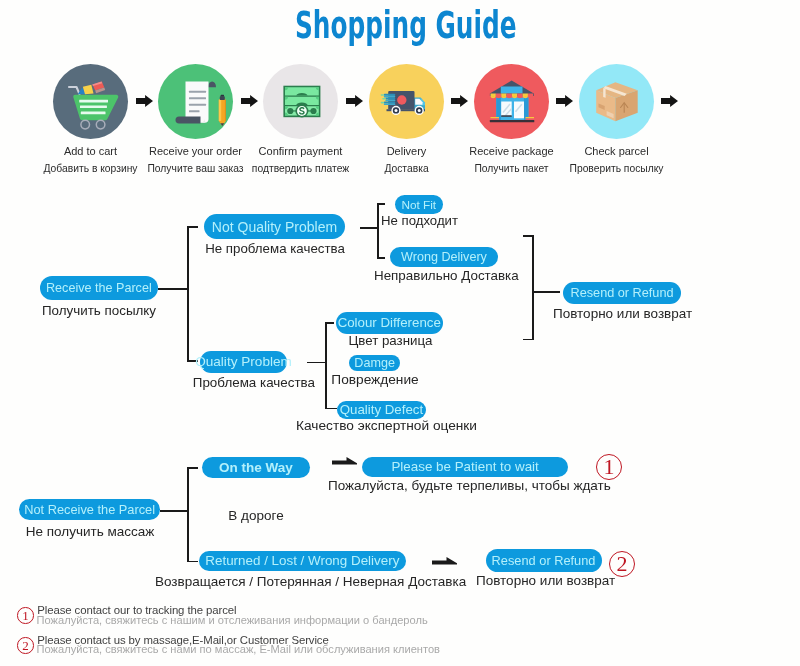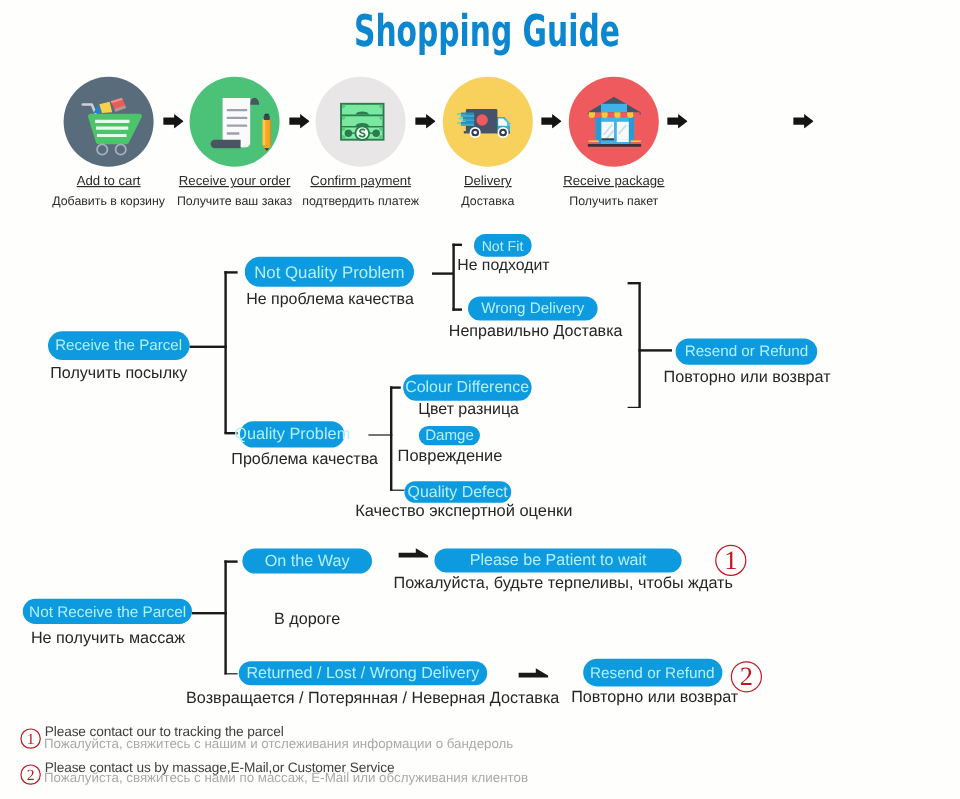--- a/index.html
+++ b/index.html
@@ -13,21 +13,21 @@
   #title{left:6px;top:8px;width:800px;text-align:center;color:#0d86d0;
          font-family:"DejaVu Sans Condensed","DejaVu Sans",sans-serif;
          font-weight:bold;font-size:36.5px;line-height:36.5px;}
   #title span{display:inline-block;transform:scaleX(0.755);transform-origin:center;}
 
   
   .step{position:absolute;top:64px;}
   .circ{width:75px;height:75px;border-radius:50%;position:relative;overflow:hidden;}
   .circ svg{position:absolute;left:0;top:0;}
   .lbl-en{position:absolute;top:81px;left:50%;transform:translateX(-50%);
-          font-size:11px;color:#2b2b2b;white-space:nowrap;text-decoration:underline;}
+          font-size:11px;color:#2b2b2b;white-space:nowrap;}
   .lbl-ru{position:absolute;top:99px;left:50%;transform:translateX(-50%);
           font-size:10.3px;color:#2b2b2b;white-space:nowrap;}
   .arrow-step{position:absolute;top:95.4px;}
 
   
   .pill{position:absolute;background:#0d9ade;color:#b3f0fb;border-radius:999px;
         display:flex;align-items:center;justify-content:center;white-space:nowrap;
         font-family:"Liberation Sans",sans-serif;}
   .sub{position:absolute;color:#262626;white-space:nowrap;
        font-family:"Liberation Sans",sans-serif;}
@@ -195,20 +195,41 @@
         <rect x="16.5" y="54.5" width="8.5" height="1.5" fill="#ef5a5e"></rect>
         <rect x="51.5" y="53" width="8.5" height="1.5" fill="#f7c93e"></rect>
         <rect x="51.5" y="54.5" width="8.5" height="1.5" fill="#ef5a5e"></rect>
         <rect x="15.8" y="56" width="44.5" height="2.3" rx="0.6" fill="#3a3038"></rect>
       </svg>
     </div>
     <div class="lbl-en">Receive package</div>
     <div class="lbl-ru">Получить пакет</div>
   </div>
 
+  <div class="step" style="left:579px;">
+    <div class="circ" style="background: rgb(147, 232, 247);">
+      <svg width="75" height="75" viewBox="0 0 75 75">
+        <path d="M36.4 18.2 L58.7 26.2 L36.4 34.0 L17.2 26.2 Z" fill="#e5b683"></path>
+        <path d="M17.2 26.2 L36.4 34.0 V57.3 L17.2 48.8 Z" fill="#eaba88"></path>
+        <path d="M58.7 26.2 L36.4 34.0 V57.3 L58.7 48.8 Z" fill="#d9a571"></path>
+        <path d="M26.4 22.0 L47.8 29.7 L45.6 31.9 L24.2 24.2 Z" fill="#f6e6d2"></path>
+        <path d="M24.2 24.2 L26.6 25.1 V33.8 L24.2 32.9 Z" fill="#f6e6d2"></path>
+        <g stroke="#b98553" stroke-width="1.1" fill="none" stroke-linecap="round">
+          <path d="M45.2 48.2 V39.5"></path>
+            <path d="M41.6 43.5 L45.2 38.7 L48.8 43.5"></path>
+        </g>
+        <g opacity="0.55">
+          <path d="M19.5 39.5 l6.2 2.6 v3.8 l-6.2 -2.6 z" fill="#c99060"></path>
+          <path d="M27.6 47.0 l7.0 3.0 v4.2 l-7.0 -3.0 z" fill="#f3e2cf"></path>
+        </g>
+      </svg>
+    </div>
+    <div class="lbl-en">Check parcel</div>
+    <div class="lbl-ru">Проверить посылку</div>
+  </div>
 
 
   <svg class="arrow-step" style="left:135.6px" width="17" height="12" viewBox="0 0 17 12">
       <path d="M0 3 H9.1 V0 L17 6 L9.1 12 V9 H0 Z" fill="#141414"></path>
     </svg>
   <svg class="arrow-step" style="left:240.6px" width="17" height="12" viewBox="0 0 17 12">
       <path d="M0 3 H9.1 V0 L17 6 L9.1 12 V9 H0 Z" fill="#141414"></path>
     </svg>
   <svg class="arrow-step" style="left:345.6px" width="17" height="12" viewBox="0 0 17 12">
       <path d="M0 3 H9.1 V0 L17 6 L9.1 12 V9 H0 Z" fill="#141414"></path>
@@ -291,21 +312,21 @@
   <div class="pill" style="left:19.3px;top:498.5px;width:140.7px;height:21.7px;font-size:12.8px;">
     <span>Not Receive the Parcel</span>
     </div>
   <div class="sub" style="left:20px;top:524px;width:140px;text-align:center;font-size:13.5px;"><span>Не получить массаж</span></div>
 
   <div class="ln" style="left:160px;top:510px;width:29px;height:1.8px;"></div>
   <div class="ln" style="left:187.1px;top:467px;width:1.9px;height:95px;"></div>
   <div class="ln" style="left:187.1px;top:467px;width:11px;height:1.8px;"></div>
   <div class="ln" style="left:187.1px;top:560.5px;width:11px;height:1.8px;"></div>
 
-  <div class="pill" style="left:202px;top:457px;width:108px;height:21px;font-size:13.5px;">
+  <div class="pill" style="left:202px;top:457px;width:108px;height:21px;font-size:13.5px;font-weight:bold;">
     <span>On the Way</span>
     </div>
   <div class="sub" style="left:202px;top:508px;width:108px;text-align:center;font-size:13.5px;"><span>В дороге</span></div>
 
   <svg class="abs" style="left:332px;top:455px" width="25" height="10" viewBox="0 0 25 10">
       <path d="M0 5.6 H14.5 V1.9 L25 8.2 V9.6 H0 Z" fill="#1a1a1a"></path>
     </svg>
 
   <div class="pill" style="left:362px;top:456.5px;width:206.2px;height:20.3px;font-size:13.4px;">
     <span>Please be Patient to wait</span>

